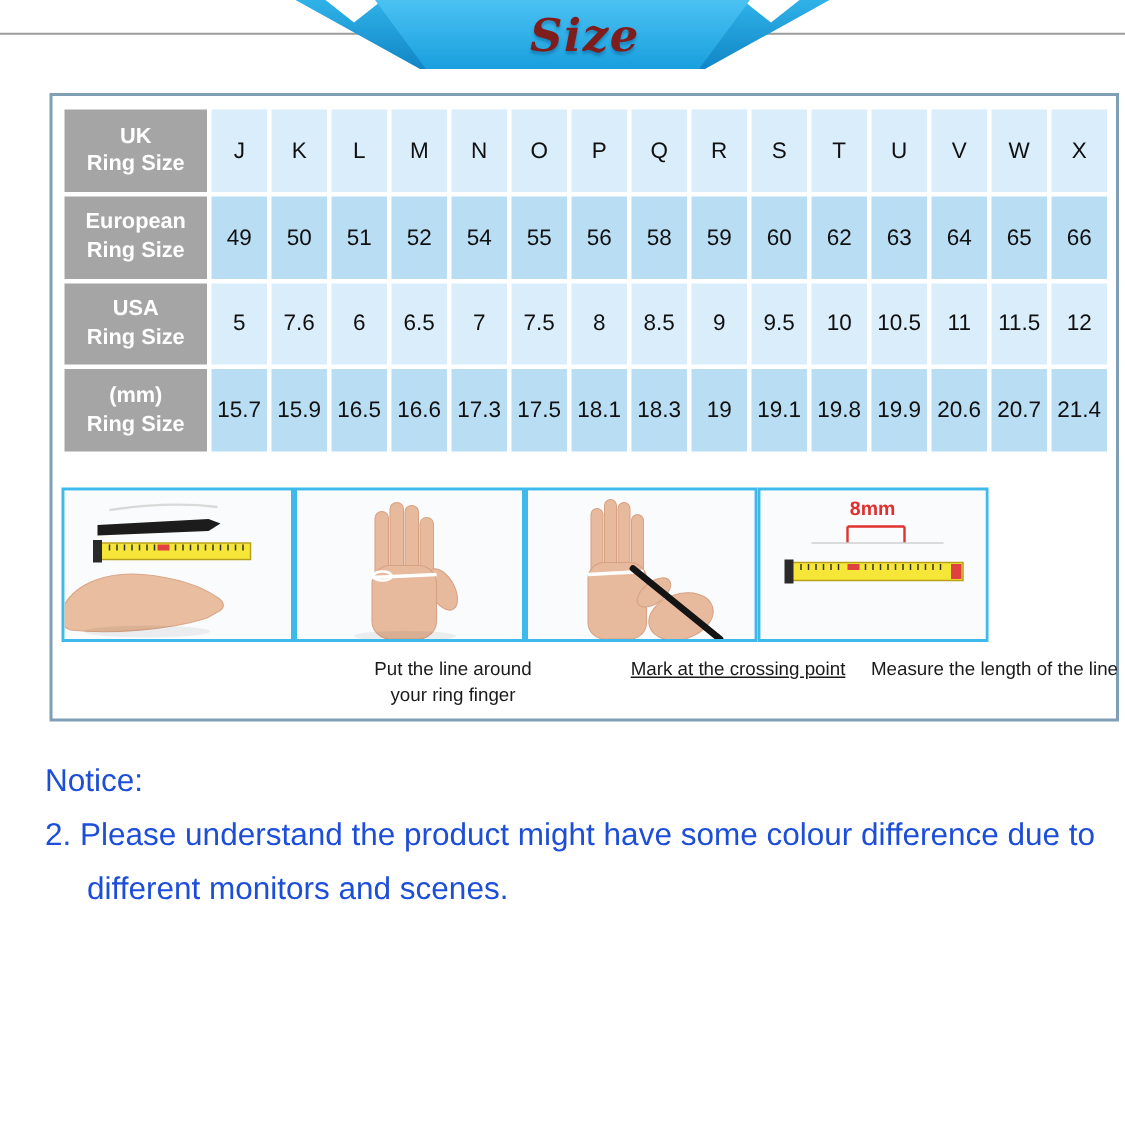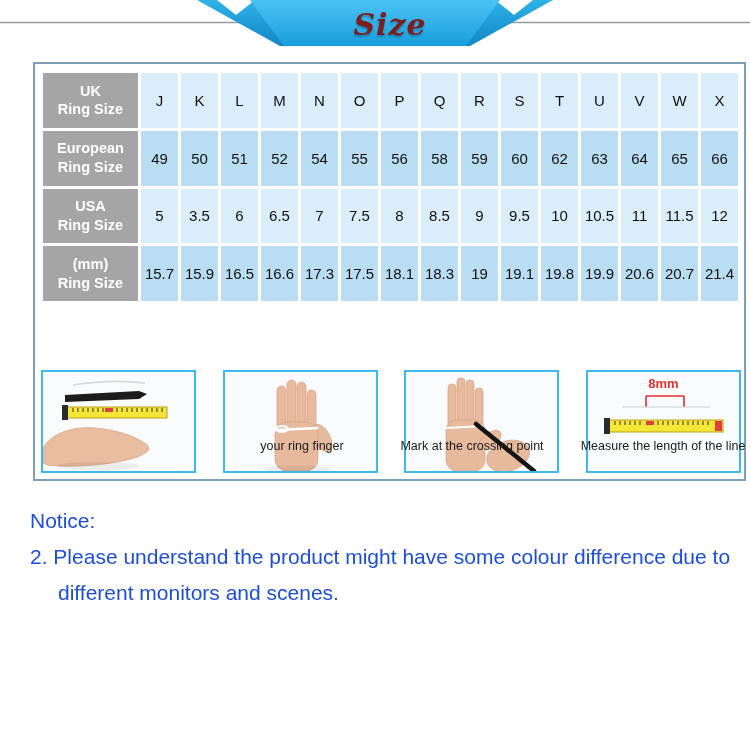--- a/index.html
+++ b/index.html
@@ -25,33 +25,33 @@
                 grid-auto-rows:1fr; gap:3px; background:#ffffff; }
   .size-table .th { background:#a5a5a5; color:#ffffff; font-weight:bold; font-size:14.5px;
                     line-height:1.3; display:flex; flex-direction:column;
                     align-items:center; justify-content:center; text-align:center; }
   .size-table .td { display:flex; align-items:center; justify-content:center;
                     font-size:15px; color:#101010; }
   .size-table .td.light { background:#d9edfb; }
   .size-table .td.dark  { background:#b9ddf3; }
 
   
-  .panels { position:absolute; left:6px; top:261px; width:700px; height:105px;
-            display:flex; justify-content:space-between;margin-top:45px; }
+  .panels { position:absolute; left:6px; top:261px; width:618px; height:105px;
+            display:flex; justify-content:space-between; }
   .panel { width:155px; height:103px; border:2px solid #3db9ec; background:#fdfdfe;
            position:relative; overflow:hidden; }
   .panel svg { display:block; }
   .annotation-8mm { position:absolute; left:0; top:4px; width:100%; text-align:center;
                     color:#e03030; font-weight:bold; font-size:13px; }
 
   .caption { position:absolute; top:374px; width:220px; text-align:center;
              font-size:12.5px; line-height:17px; color:#1a1a1a; }
   .caption.c0 { left:-23px; }
   .caption.c1 { left:157px; }
-  .caption.c2 { left:327px; }
+  .caption.c2 { left:347px;text-decoration:underline; }
   .caption.c3 { left:518px; }
 
   
   .notice { position:absolute; left:30px; top:503px; width:705px;
             color:#1d4ed8; font-size:21px; line-height:36px; }
   .notice .cont { padding-left:28px; }
 </style>
 </head>
 <body>
 
@@ -118,21 +118,21 @@
         <div class="td dark">62</div>
         <div class="td dark">63</div>
         <div class="td dark">64</div>
         <div class="td dark">65</div>
         <div class="td dark">66</div>
         <div class="th">
           <div>USA</div>
           <div>Ring Size</div>
         </div>
         <div class="td light">5</div>
-        <div class="td light">3.5</div>
+        <div class="td light">7.6</div>
         <div class="td light">6</div>
         <div class="td light">6.5</div>
         <div class="td light">7</div>
         <div class="td light">7.5</div>
         <div class="td light">8</div>
         <div class="td light">8.5</div>
         <div class="td light">9</div>
         <div class="td light">9.5</div>
         <div class="td light">10</div>
         <div class="td light">10.5</div>
@@ -225,20 +225,21 @@
             <rect x="58" y="49" width="8" height="4" fill="#e04040"></rect>
             <rect x="127" y="49" width="7" height="10" fill="#e04040"></rect>
             <path d="M27 49V53M32 49V53M37 49V53M42 49V53M47 49V53M52 49V53M70 49V53M75 49V53M80 49V53M85 49V53M90 49V53M95 49V53M100 49V53M105 49V53M110 49V53M115 49V53M120 49V53" stroke="#333" stroke-width="1"></path>
           </g>
         </svg>
         <div class="annotation-8mm">8mm</div>
       </div>
     </div>
 
     <div class="caption c1">
+      <div>Put the line around</div>
       <div>your ring finger</div>
     </div>
     <div class="caption c2">
       <div>Mark at the crossing point</div>
     </div>
     <div class="caption c3">
       <div>Measure the length of the line</div>
     </div>
   </div>
 

